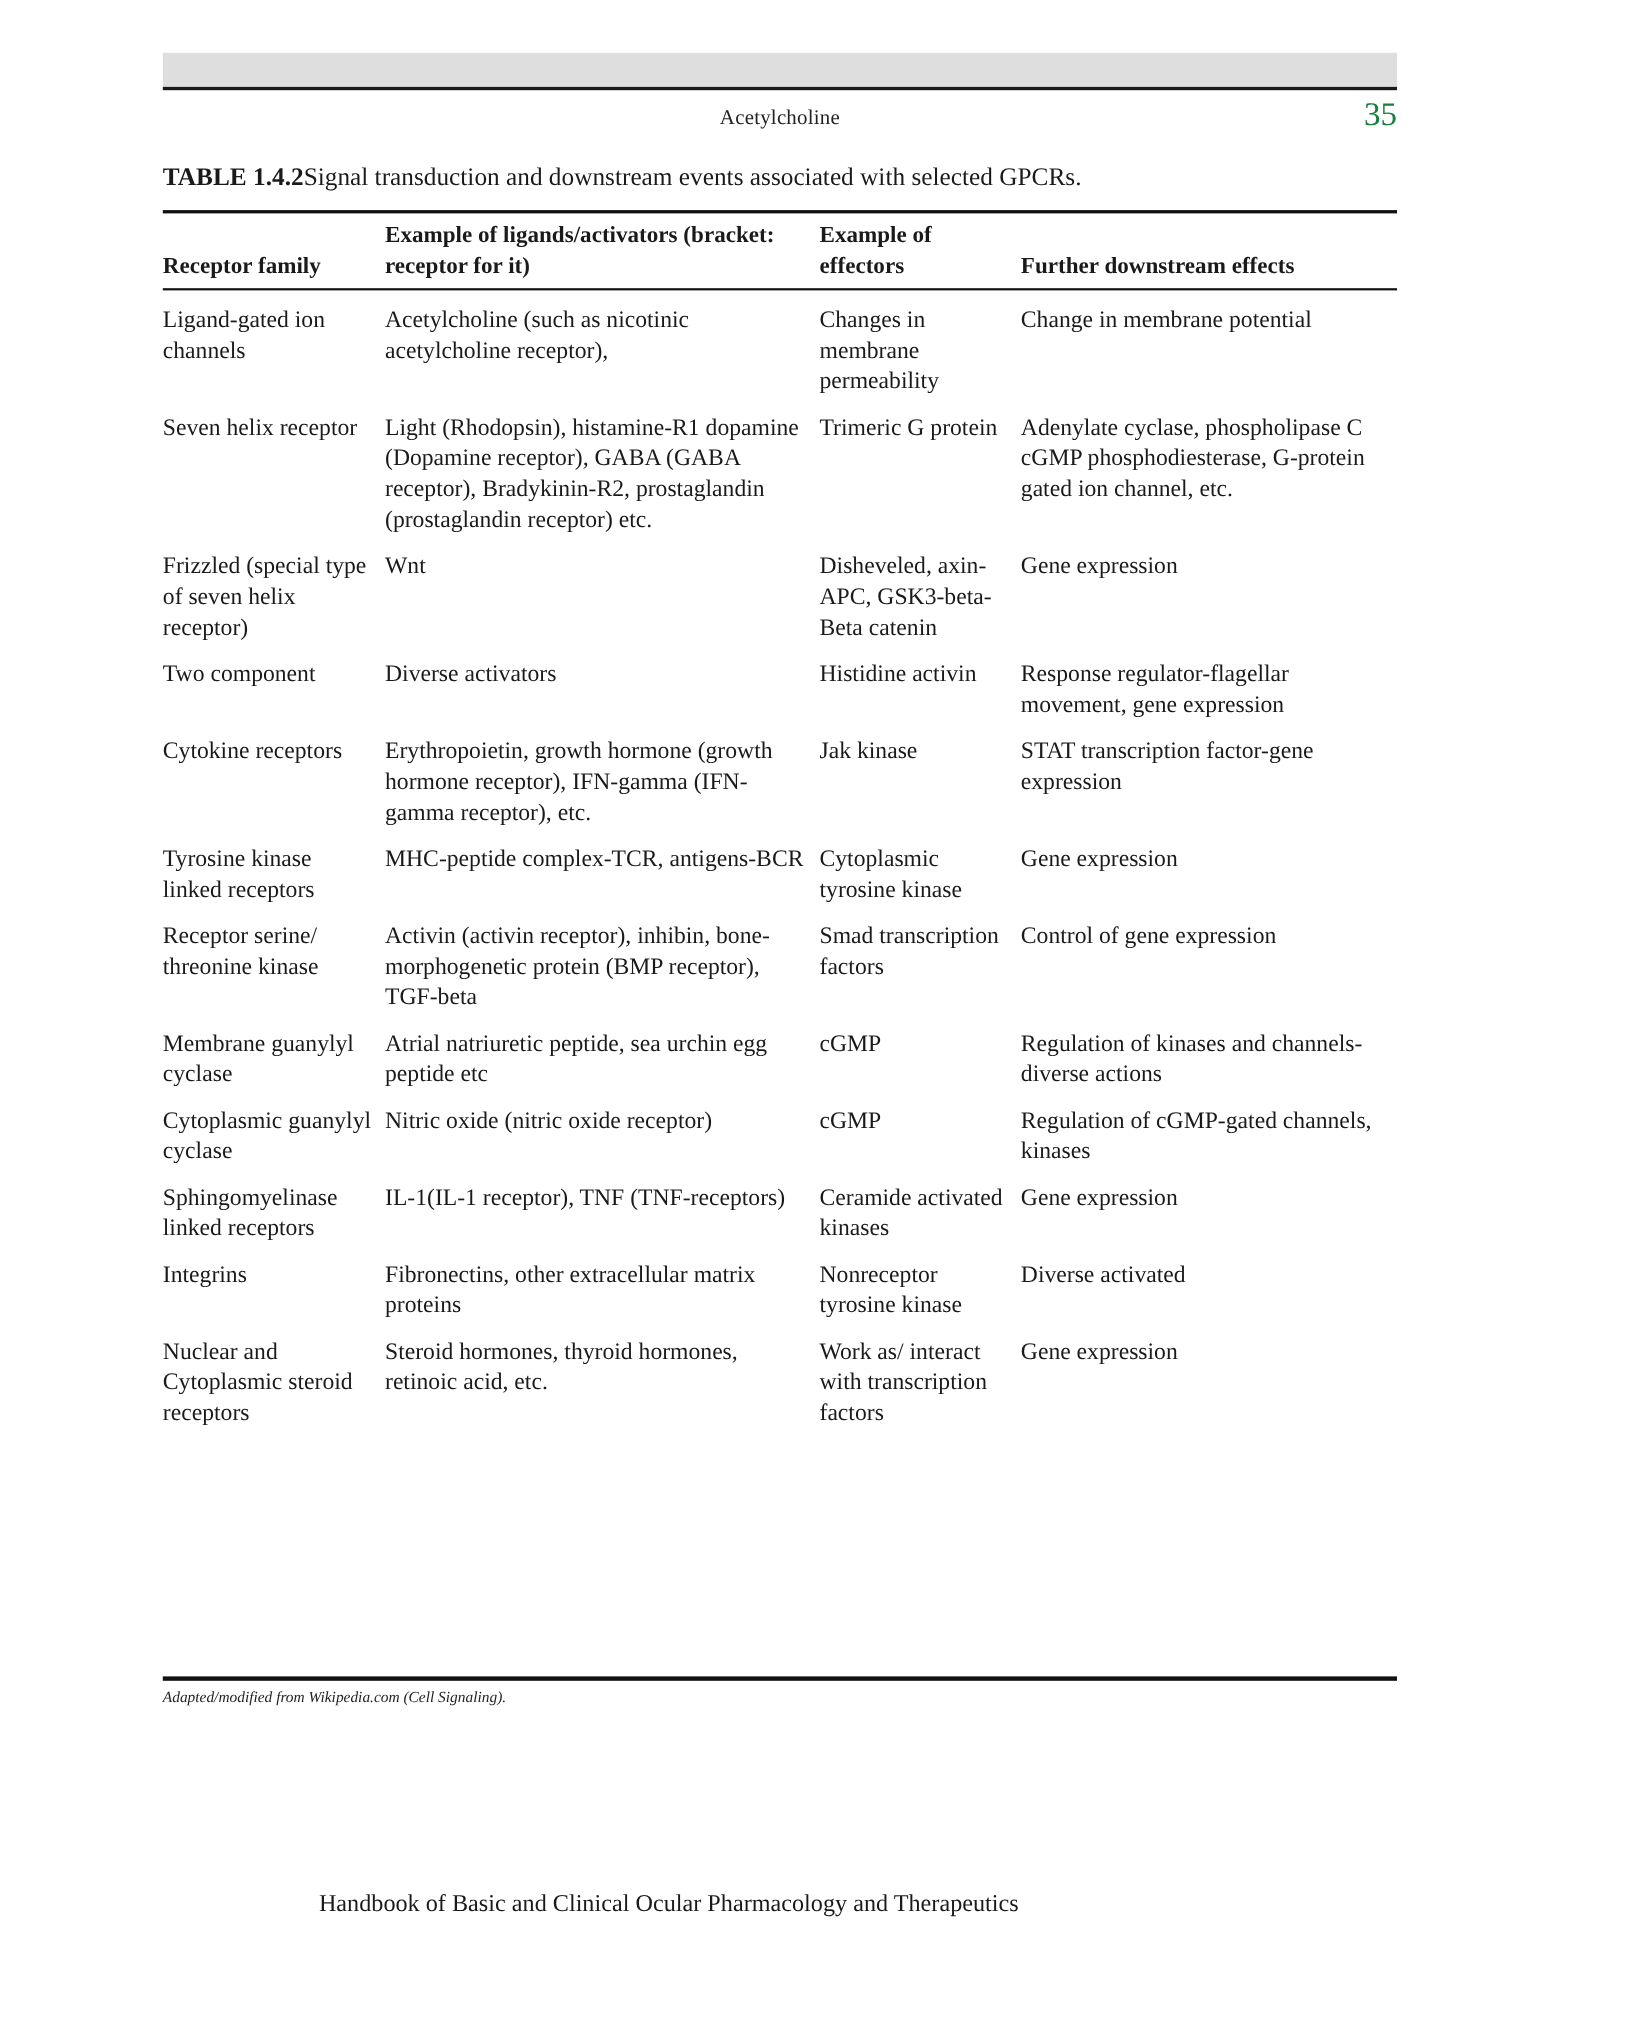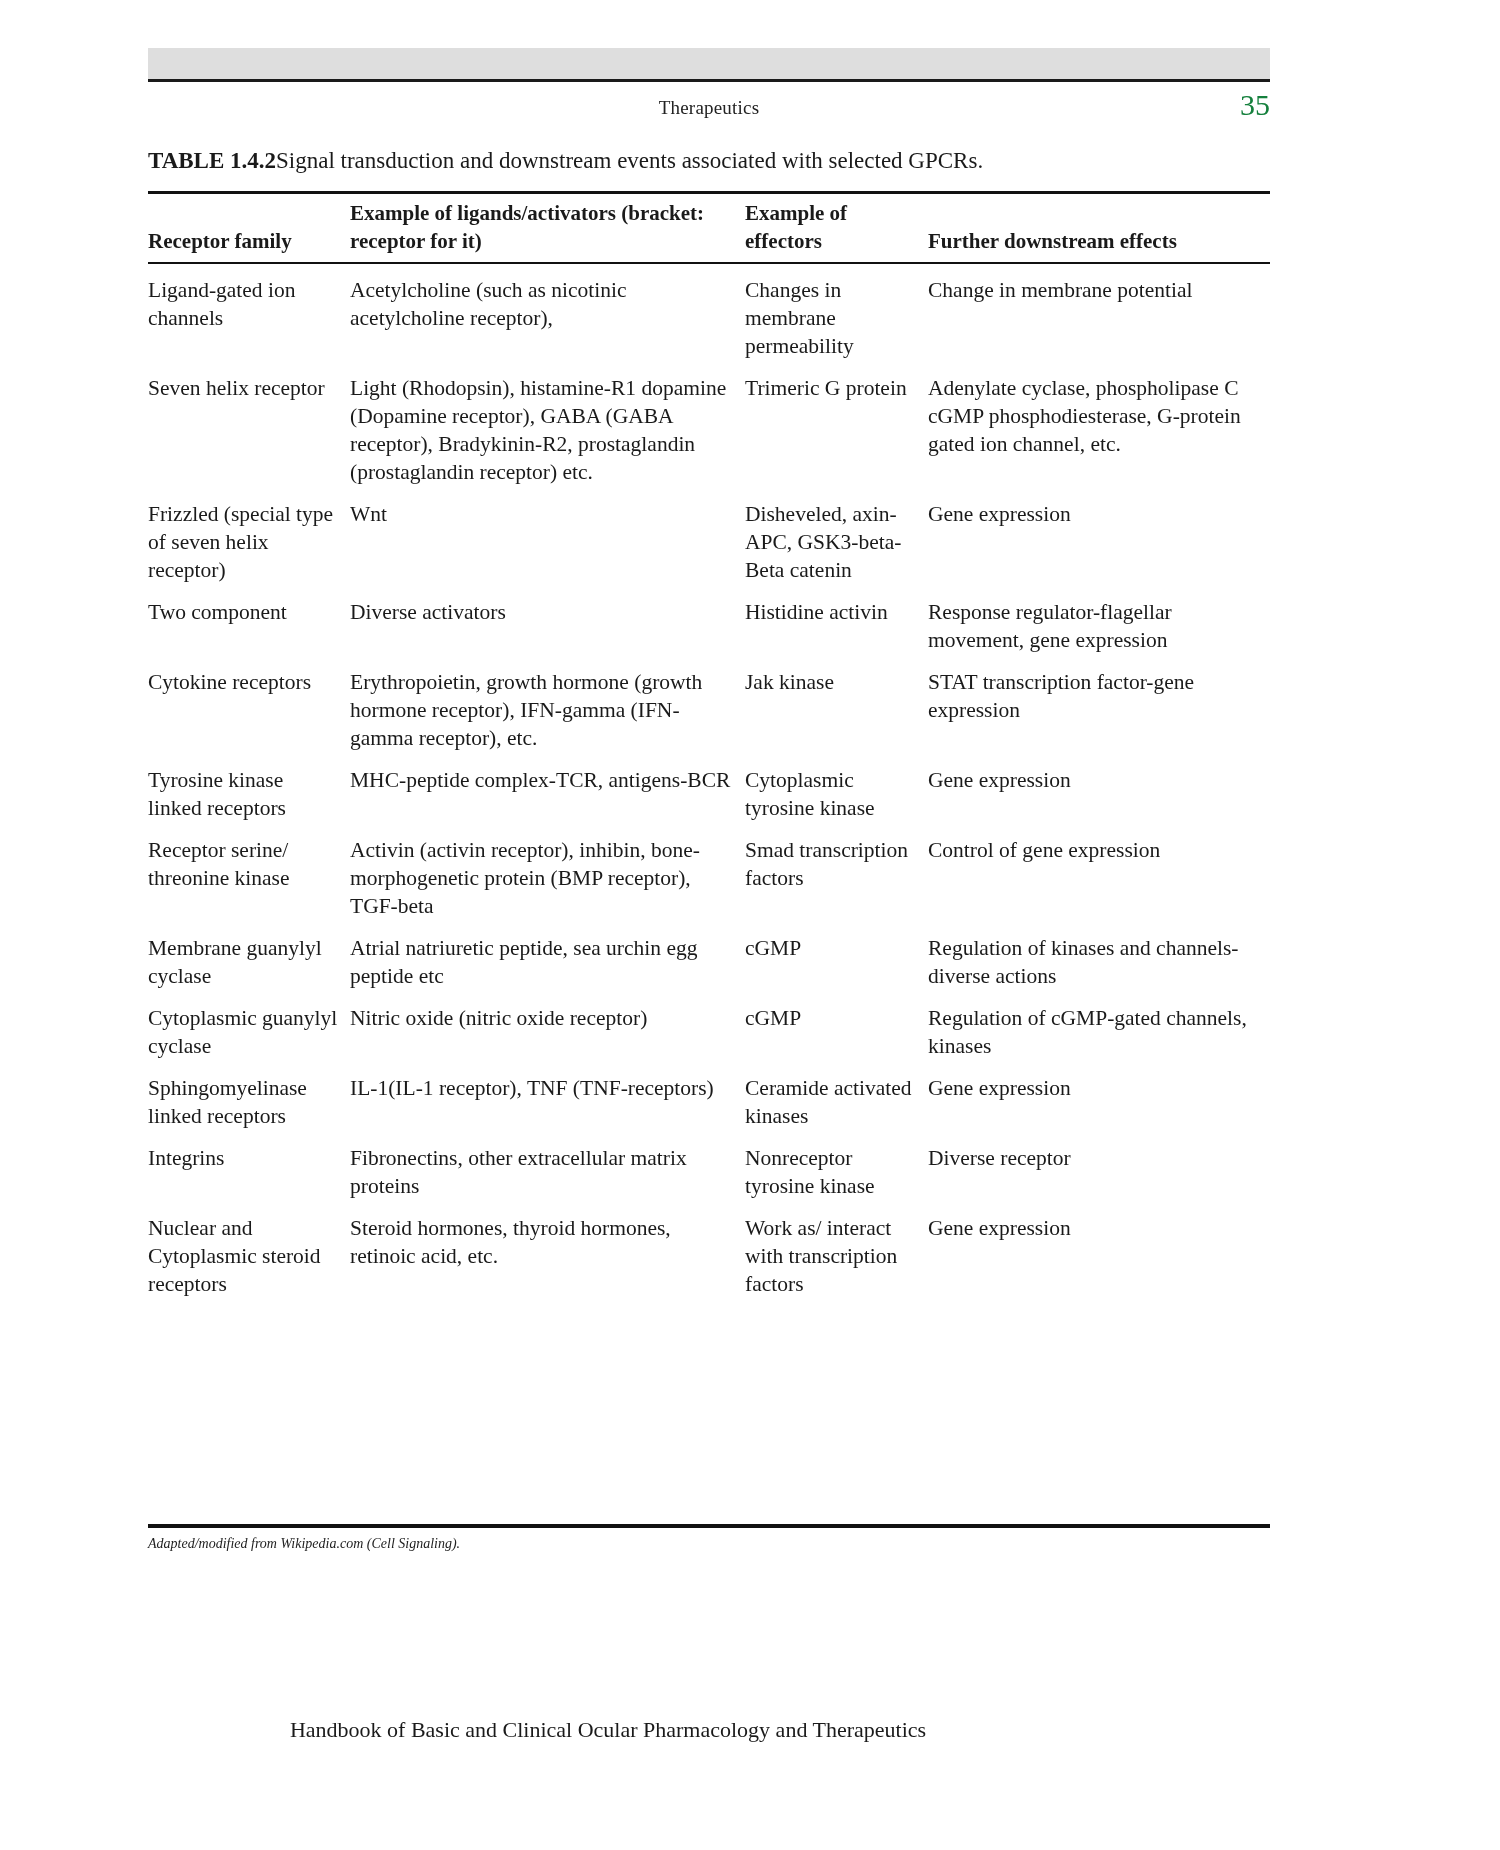--- a/index.html
+++ b/index.html
@@ -23,21 +23,21 @@
   tbody tr:first-child td { padding-top: 13px; }
   col.c1 { width: 202px; } col.c2 { width: 395px; } col.c3 { width: 183px; } col.c4 { width: 342px; }
   .source { position: absolute; left: 148px; top: 1536px; font-size: 14px; font-style: italic; color: #222; }
   .footer { position: absolute; left: 0; width: 1216px; top: 1717px; text-align: center; font-size: 22px; color: #1a1a1a; }
 </style>
 </head>
 <body>
 
 <div class="band"></div>
 <div class="rule-top"></div>
-<div class="running-head">Therapeutics</div>
+<div class="running-head">Acetylcholine</div>
 <div class="page-num">35</div>
 
 <div class="caption">
   <span class="label">TABLE 1.4.2</span><span>Signal transduction and downstream events associated with selected GPCRs.</span>
 </div>
 
 <div class="rule r1"></div>
 <div class="rule r2"></div>
 
 <table>
@@ -113,21 +113,21 @@
       <tr>
         <td>Sphingomyelinase linked receptors</td>
         <td>IL-1(IL-1 receptor), TNF (TNF-receptors)</td>
         <td>Ceramide activated kinases</td>
         <td>Gene expression</td>
       </tr>
       <tr>
         <td>Integrins</td>
         <td>Fibronectins, other extracellular matrix proteins</td>
         <td>Nonreceptor tyrosine kinase</td>
-        <td>Diverse receptor</td>
+        <td>Diverse activated</td>
       </tr>
       <tr>
         <td>Nuclear and Cytoplasmic steroid receptors</td>
         <td>Steroid hormones, thyroid hormones, retinoic acid, etc.</td>
         <td>Work as/ interact with transcription factors</td>
         <td>Gene expression</td>
       </tr>
     </tbody>
 </table>
 

